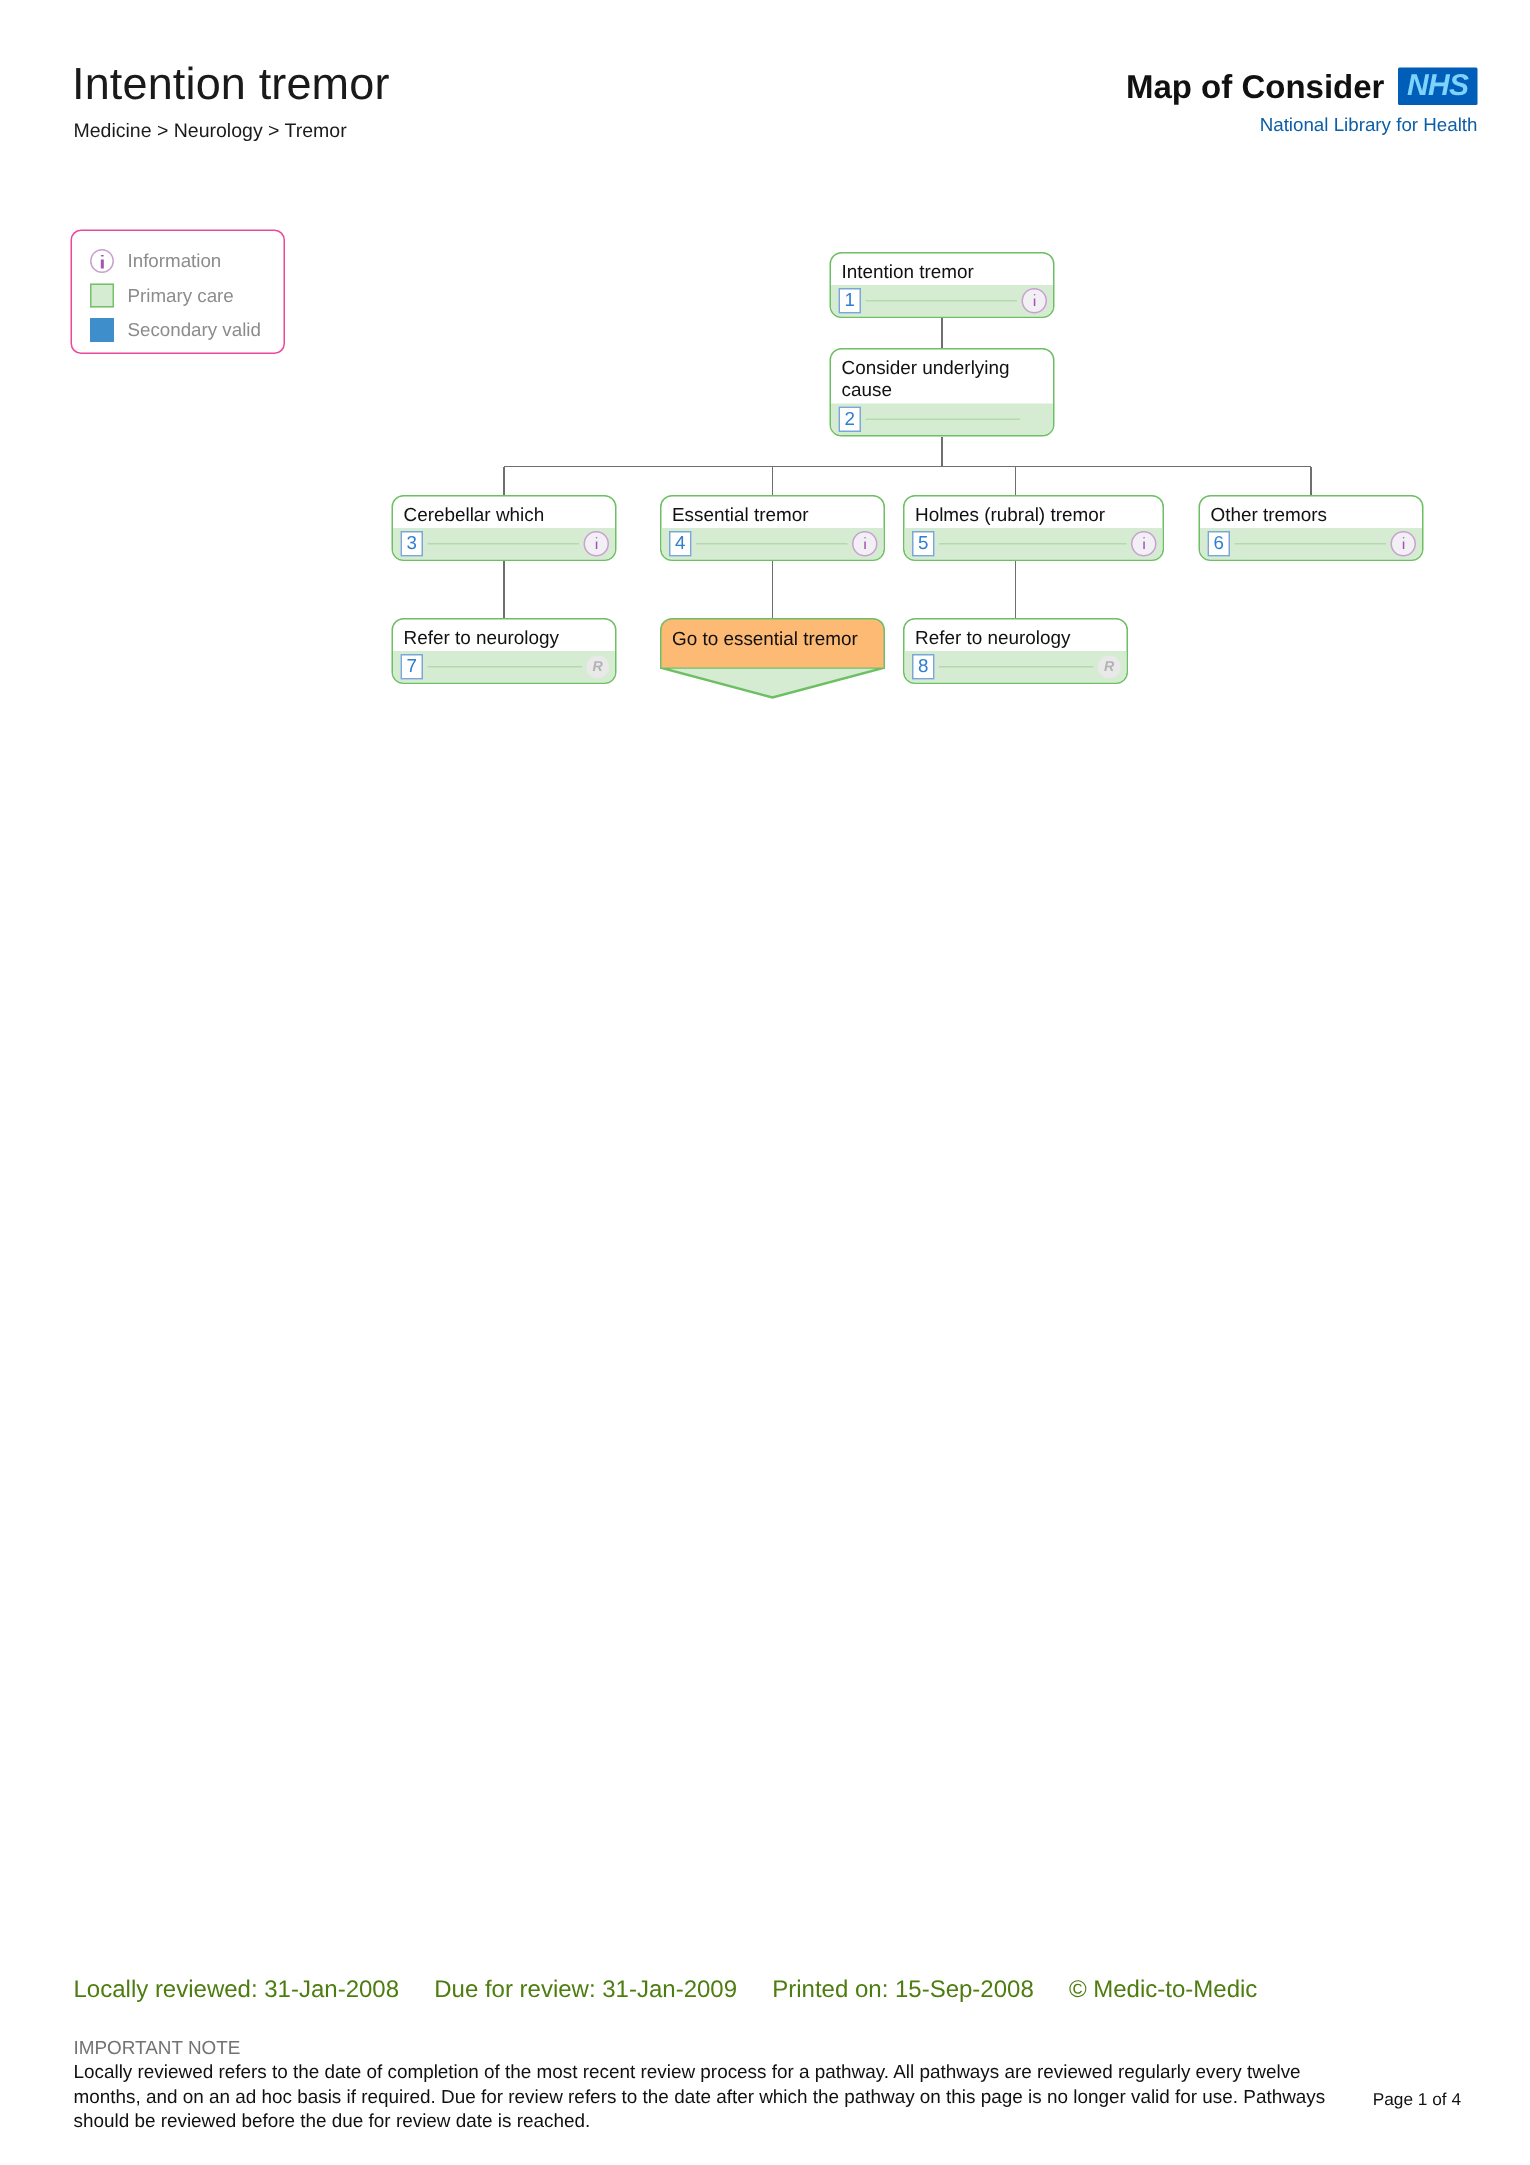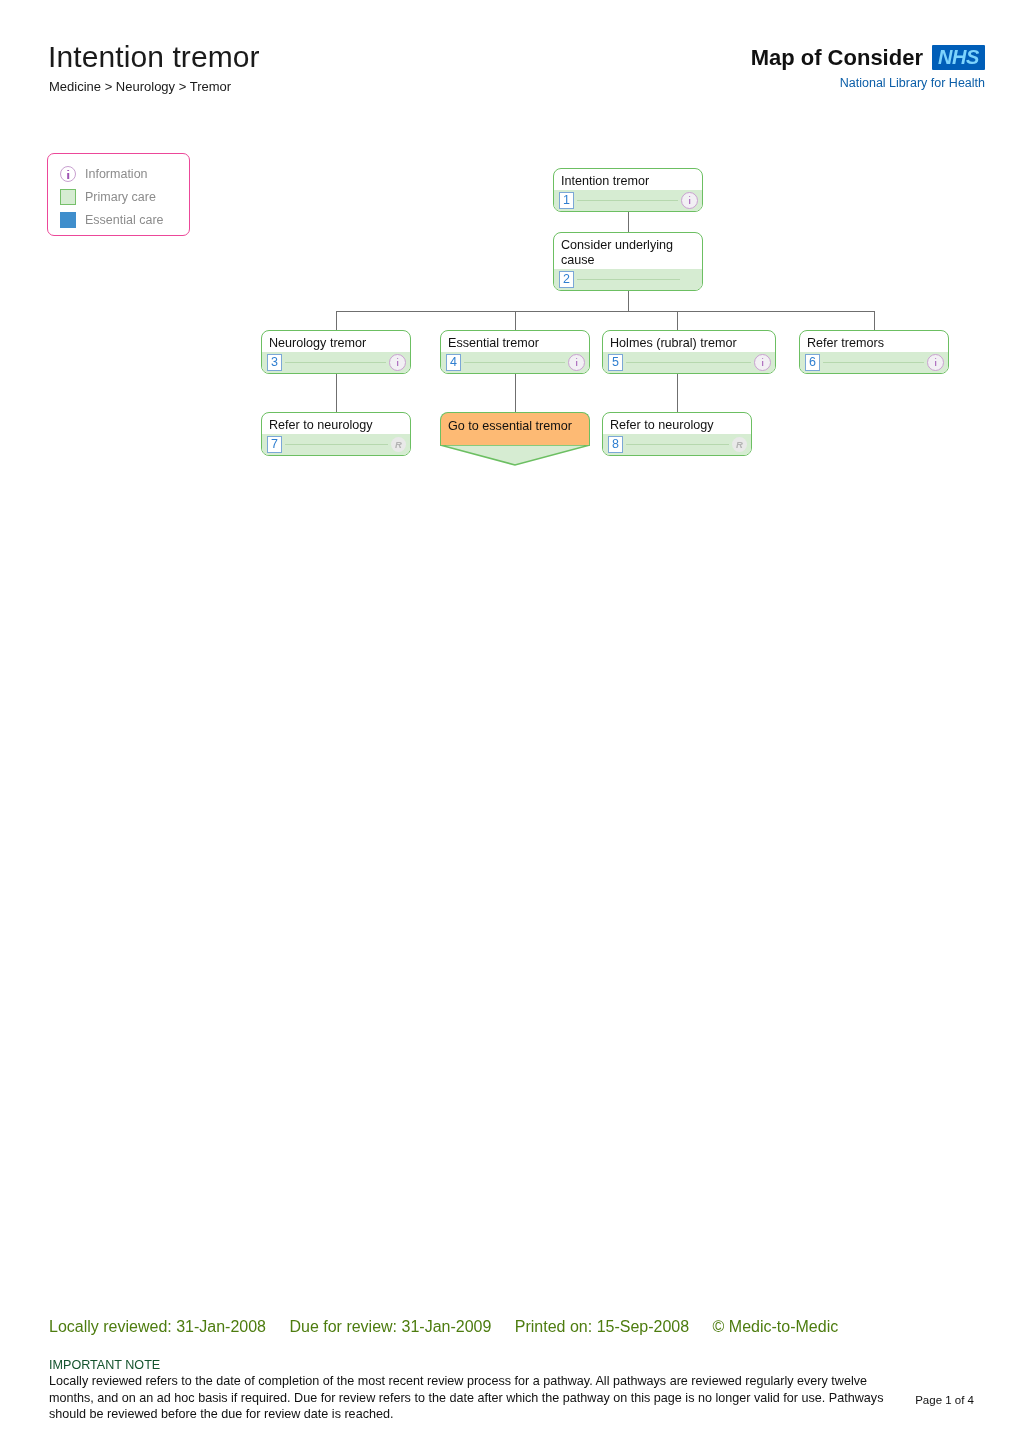--- a/index.html
+++ b/index.html
@@ -283,21 +283,21 @@
   .footer-meta {
     font-size: 16px;
     color: #4d7c0f;
     white-space: nowrap;
   }
   .footer-meta span { margin-right: 19px; }
   .footer-meta span:last-child { margin-right: 0; }
   .note-heading {
     margin-top: 22px;
     font-size: 12.6px;
-    color: #14532d;
+    color: #737373;
   }
   .note-body {
     margin-top: 1px;
     font-size: 12.6px;
     line-height: 16.5px;
     color: #111111;
     width: 855px;
   }
   .page-num {
     position: absolute;
@@ -327,21 +327,21 @@
   <div class="legend-row">
     <span class="swatch-info"></span>
     <span class="legend-label">Information</span>
   </div>
   <div class="legend-row">
     <span class="swatch-box swatch-primary"></span>
     <span class="legend-label">Primary care</span>
   </div>
   <div class="legend-row">
     <span class="swatch-box swatch-secondary"></span>
-    <span class="legend-label">Essential care</span>
+    <span class="legend-label">Secondary valid</span>
   </div>
 </div>
 
 <div class="flow">
 
   <svg width="1020" height="520">
     <g stroke="#6f6f6f" stroke-width="1" fill="none" shape-rendering="crispEdges">
 
       <line x1="628" y1="211" x2="628" y2="232"></line>
 
@@ -374,21 +374,21 @@
   <div class="node" style="left:553px; top:232px; width:150px; height:59px;">
     <div class="node-title">Consider underlying cause</div>
     <div class="node-bar">
       <span class="num-box">2</span>
       <span class="bar-rule"></span>
       <span class="icon-none"></span>
     </div>
   </div>
 
   <div class="node" style="left:261px; top:330px; width:150px; height:44px;">
-    <div class="node-title">Neurology tremor</div>
+    <div class="node-title">Cerebellar which</div>
     <div class="node-bar">
       <span class="num-box">3</span>
       <span class="bar-rule"></span>
       <span class="icon-i"></span>
     </div>
   </div>
 
   <div class="node" style="left:440px; top:330px; width:150px; height:44px;">
     <div class="node-title">Essential tremor</div>
     <div class="node-bar">
@@ -401,21 +401,21 @@
   <div class="node" style="left:602px; top:330px; width:174px; height:44px;">
     <div class="node-title">Holmes (rubral) tremor</div>
     <div class="node-bar">
       <span class="num-box">5</span>
       <span class="bar-rule"></span>
       <span class="icon-i"></span>
     </div>
   </div>
 
   <div class="node" style="left:799px; top:330px; width:150px; height:44px;">
-    <div class="node-title">Refer tremors</div>
+    <div class="node-title">Other tremors</div>
     <div class="node-bar">
       <span class="num-box">6</span>
       <span class="bar-rule"></span>
       <span class="icon-i"></span>
     </div>
   </div>
 
   <div class="node" style="left:261px; top:412px; width:150px; height:44px;">
     <div class="node-title">Refer to neurology</div>
     <div class="node-bar">

